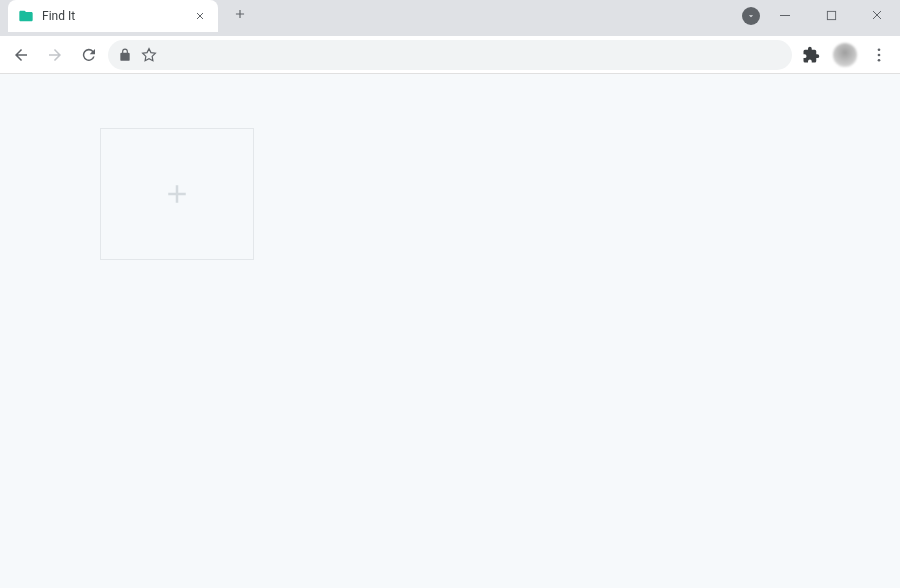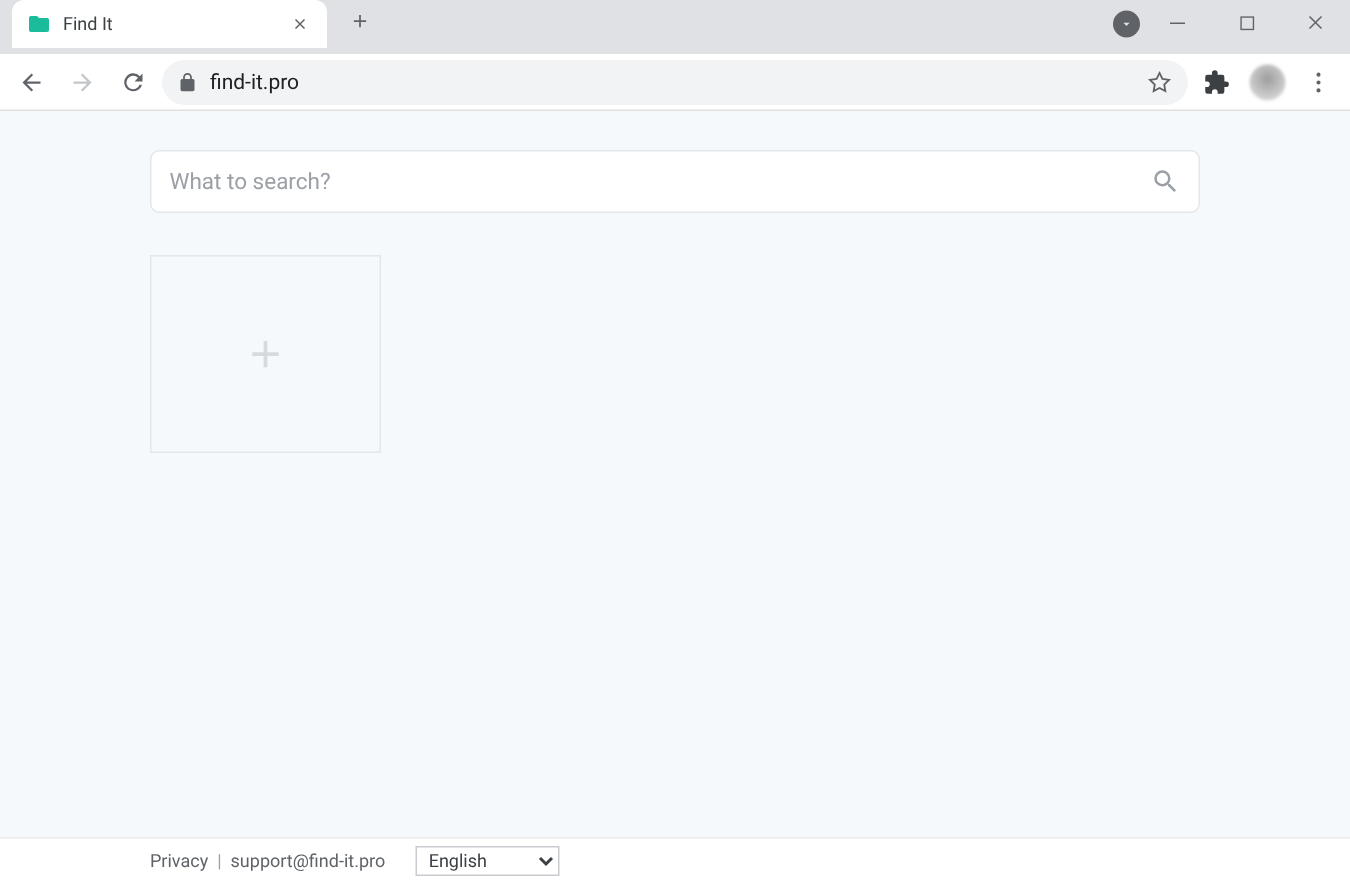--- a/index.html
+++ b/index.html
@@ -217,21 +217,20 @@
           <path fill="#5f6368" d="M17.65 6.35A8 8 0 1 0 19.5 14h-2.08a6 6 0 1 1-1.4-6.24L13 11h7V4l-2.35 2.35z"></path>
         </svg>
     </div>
 
     <div class="omnibox">
       <span class="lock">
         <svg viewBox="0 0 24 24" width="14" height="14">
             <path fill="#5f6368" d="M18 8h-1V6a5 5 0 0 0-10 0v2H6a2 2 0 0 0-2 2v10a2 2 0 0 0 2 2h12a2 2 0 0 0 2-2V10a2 2 0 0 0-2-2zM9 6a3 3 0 1 1 6 0v2H9z"></path>
           </svg>
       </span>
-      <span class="url">find-it.pro</span>
       <span class="star">
         <svg viewBox="0 0 24 24" width="18" height="18">
             <path fill="none" stroke="#5f6368" stroke-width="1.6" d="M12 3.5l2.6 5.3 5.9.9-4.3 4.1 1 5.8L12 16.9l-5.2 2.7 1-5.8L3.5 9.7l5.9-.9z"></path>
           </svg>
       </span>
     </div>
 
     <div class="tool-icon ext-icon">
       <svg viewBox="0 0 24 24" width="18" height="18">
           <path fill="#3c4043" d="M20.5 11H19V7a2 2 0 0 0-2-2h-4V3.5a2.5 2.5 0 1 0-5 0V5H4a2 2 0 0 0-2 2v4h1.5a2.5 2.5 0 1 1 0 5H2v4a2 2 0 0 0 2 2h4v-1.5a2.5 2.5 0 1 1 5 0V22h4a2 2 0 0 0 2-2v-4h1.5a2.5 2.5 0 1 0 0-5z"></path>
@@ -245,44 +244,28 @@
           <circle cx="12" cy="5" r="1.8" fill="#5f6368"></circle>
           <circle cx="12" cy="12" r="1.8" fill="#5f6368"></circle>
           <circle cx="12" cy="19" r="1.8" fill="#5f6368"></circle>
         </svg>
     </div>
   </div>
 
   <div class="page">
     <div class="page-inner">
 
-      <div class="searchbar">
-        <input type="text" placeholder="What to search?" style="">
-        <span class="mag">
-          <svg viewBox="0 0 24 24" width="20" height="20">
-              <path fill="#9aa0a6" d="M15.5 14h-.79l-.28-.27a6.471 6.471 0 0 0 1.57-4.23 6.5 6.5 0 1 0-6.5 6.5c1.61 0 3.09-.59 4.23-1.57l.27.28v.79l5 4.99L20.49 19l-4.99-5zm-6 0a4.5 4.5 0 1 1 0-9 4.5 4.5 0 0 1 0 9z"></path>
-            </svg>
-        </span>
-      </div>
 
       <div class="tiles">
         <div class="tile-add">
           <span>
             <svg viewBox="0 0 24 24" width="30" height="30">
                 <path fill="#d4dade" d="M19 13h-6v6h-2v-6H5v-2h6V5h2v6h6z"></path>
               </svg>
           </span>
         </div>
       </div>
 
     </div>
 
-    <div class="footer">
-      <a href="#">Privacy</a>
-      <span class="sep">|</span>
-      <a href="#">support@find-it.pro</a>
-      <select class="lang-select">
-        <option>English</option>
-      </select>
-    </div>
   </div>
 
 </div>
 
 </body></html>

